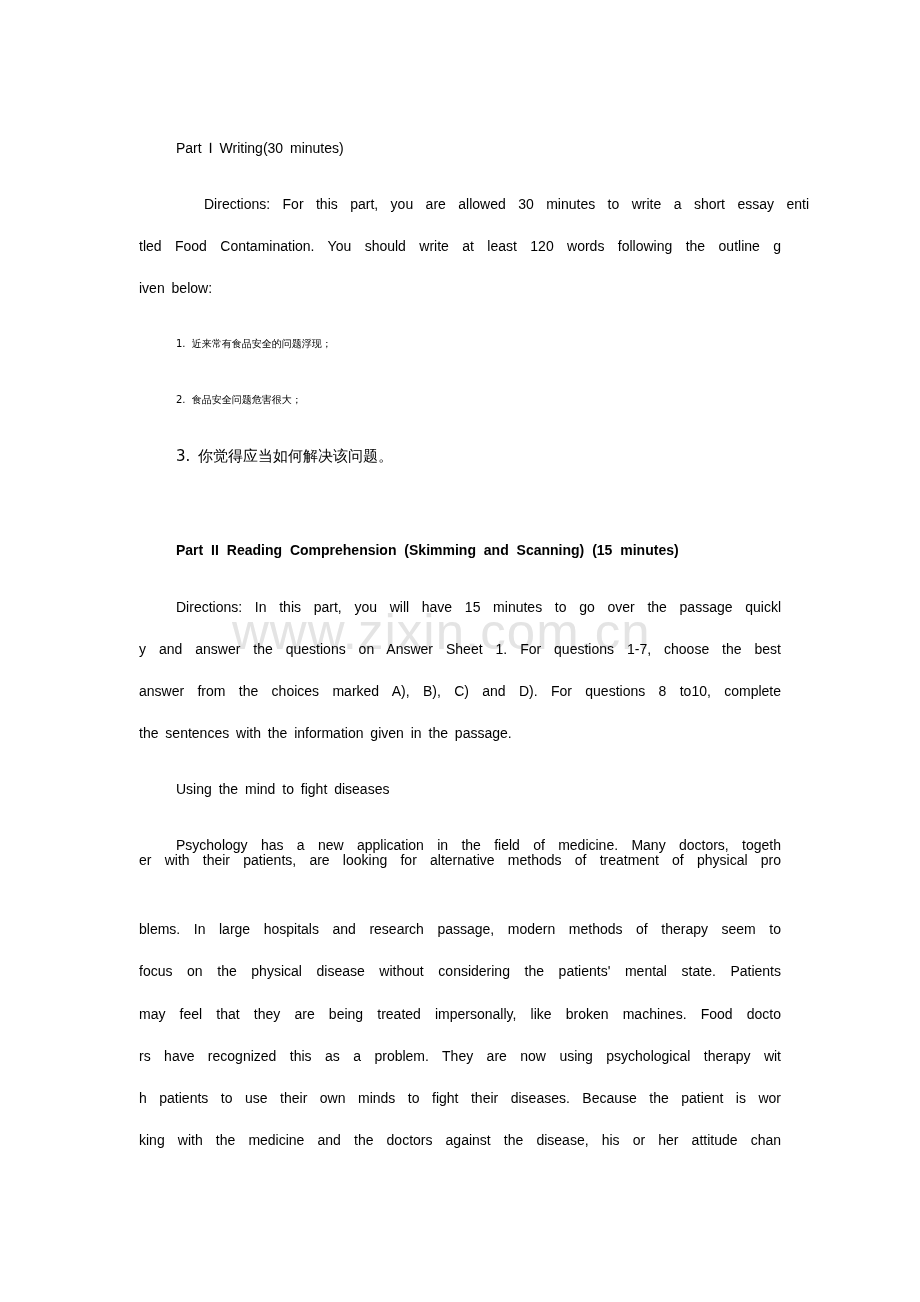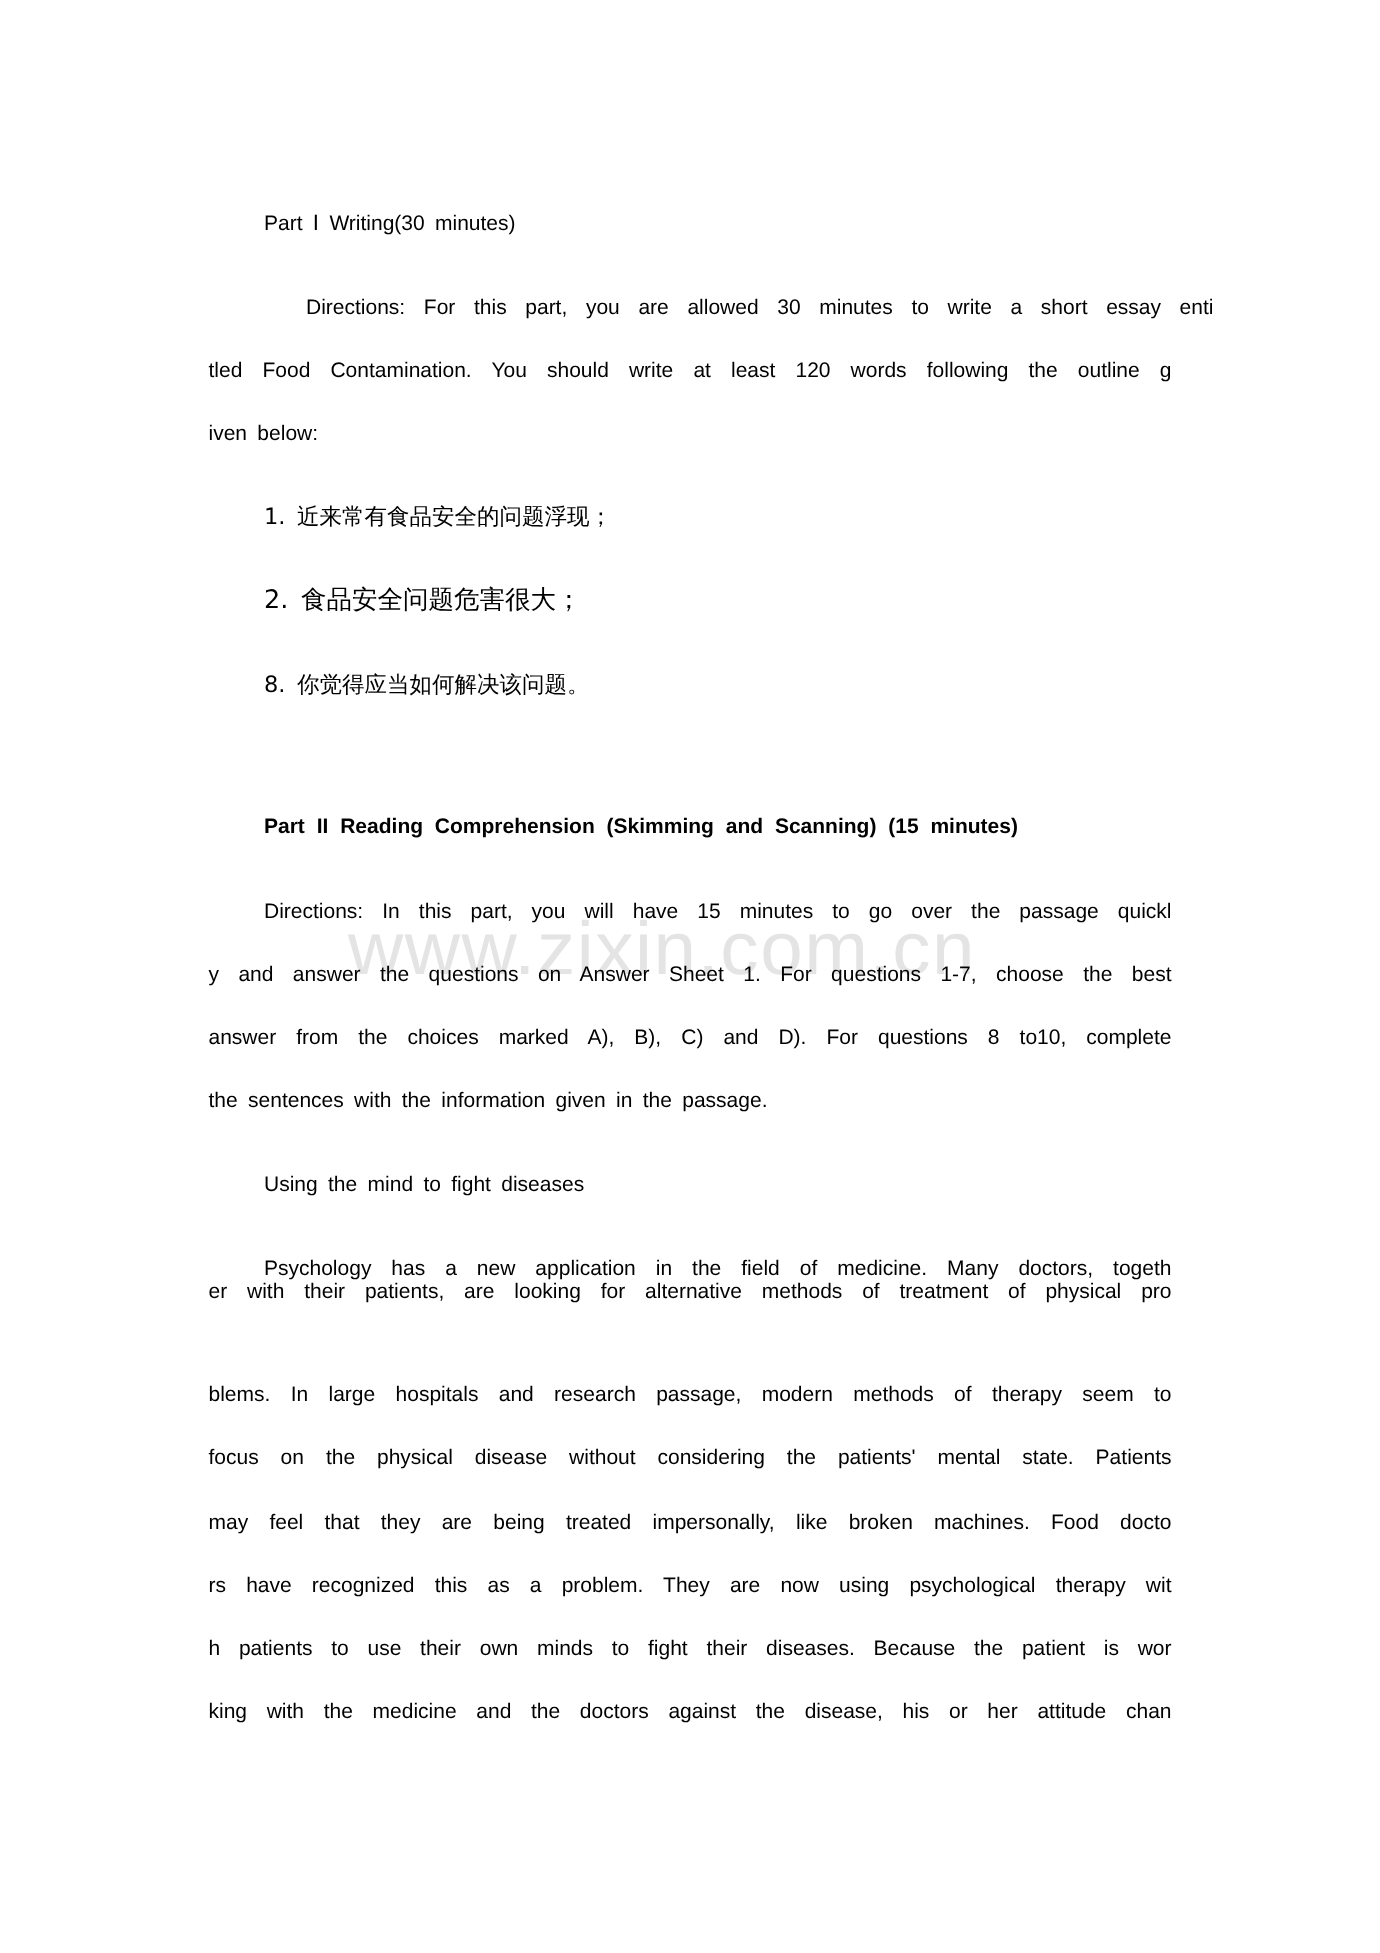--- a/index.html
+++ b/index.html
@@ -66,23 +66,23 @@
   <div class="watermark">www.zixin.com.cn</div>
 
   <div class="content">
 
     <div class="line indent" style="top:138px;">Part Ⅰ Writing(30  minutes)</div>
 
     <div class="line indent justify" style="top:194px;margin-left:28px;">Directions: For this part, you are allowed 30 minutes to write a short essay enti</div>
     <div class="line justify" style="top:236px;">tled Food Contamination. You should write at least 120 words following the outline g</div>
     <div class="line" style="top:278px;">iven below:</div>
 
-    <div class="line indent cjk" style="top:334px; font-size:15px;">1.  近来常有食品安全的问题浮现；</div>
-    <div class="line indent cjk" style="top:390px; font-size:17px;">2.  食品安全问题危害很大；</div>
-    <div class="line indent cjk" style="top:446px; font-size:15px;">8.  你觉得应当如何解决该问题。</div>
+    <div class="line indent cjk" style="top:334px; font-size:10px;">1.  近来常有食品安全的问题浮现；</div>
+    <div class="line indent cjk" style="top:390px; font-size:10px;">2.  食品安全问题危害很大；</div>
+    <div class="line indent cjk" style="top:446px; font-size:15px;">3.  你觉得应当如何解决该问题。</div>
 
     <div class="line indent bold" style="top:540px; word-spacing:4px;">Part II Reading Comprehension (Skimming and Scanning) (15 minutes)</div>
 
     <div class="line indent justify" style="top:597px;">Directions: In this part, you will have 15 minutes to go over the passage quickl</div>
     <div class="line justify" style="top:639px;">y and answer the questions on Answer Sheet 1. For questions 1-7, choose the best</div>
     <div class="line justify" style="top:681px;">answer from the choices marked A), B), C) and D). For questions 8 to10, complete</div>
     <div class="line" style="top:723px;">the sentences with the information given in the passage.</div>
 
     <div class="line indent" style="top:779px;">Using the mind to fight diseases</div>
 

